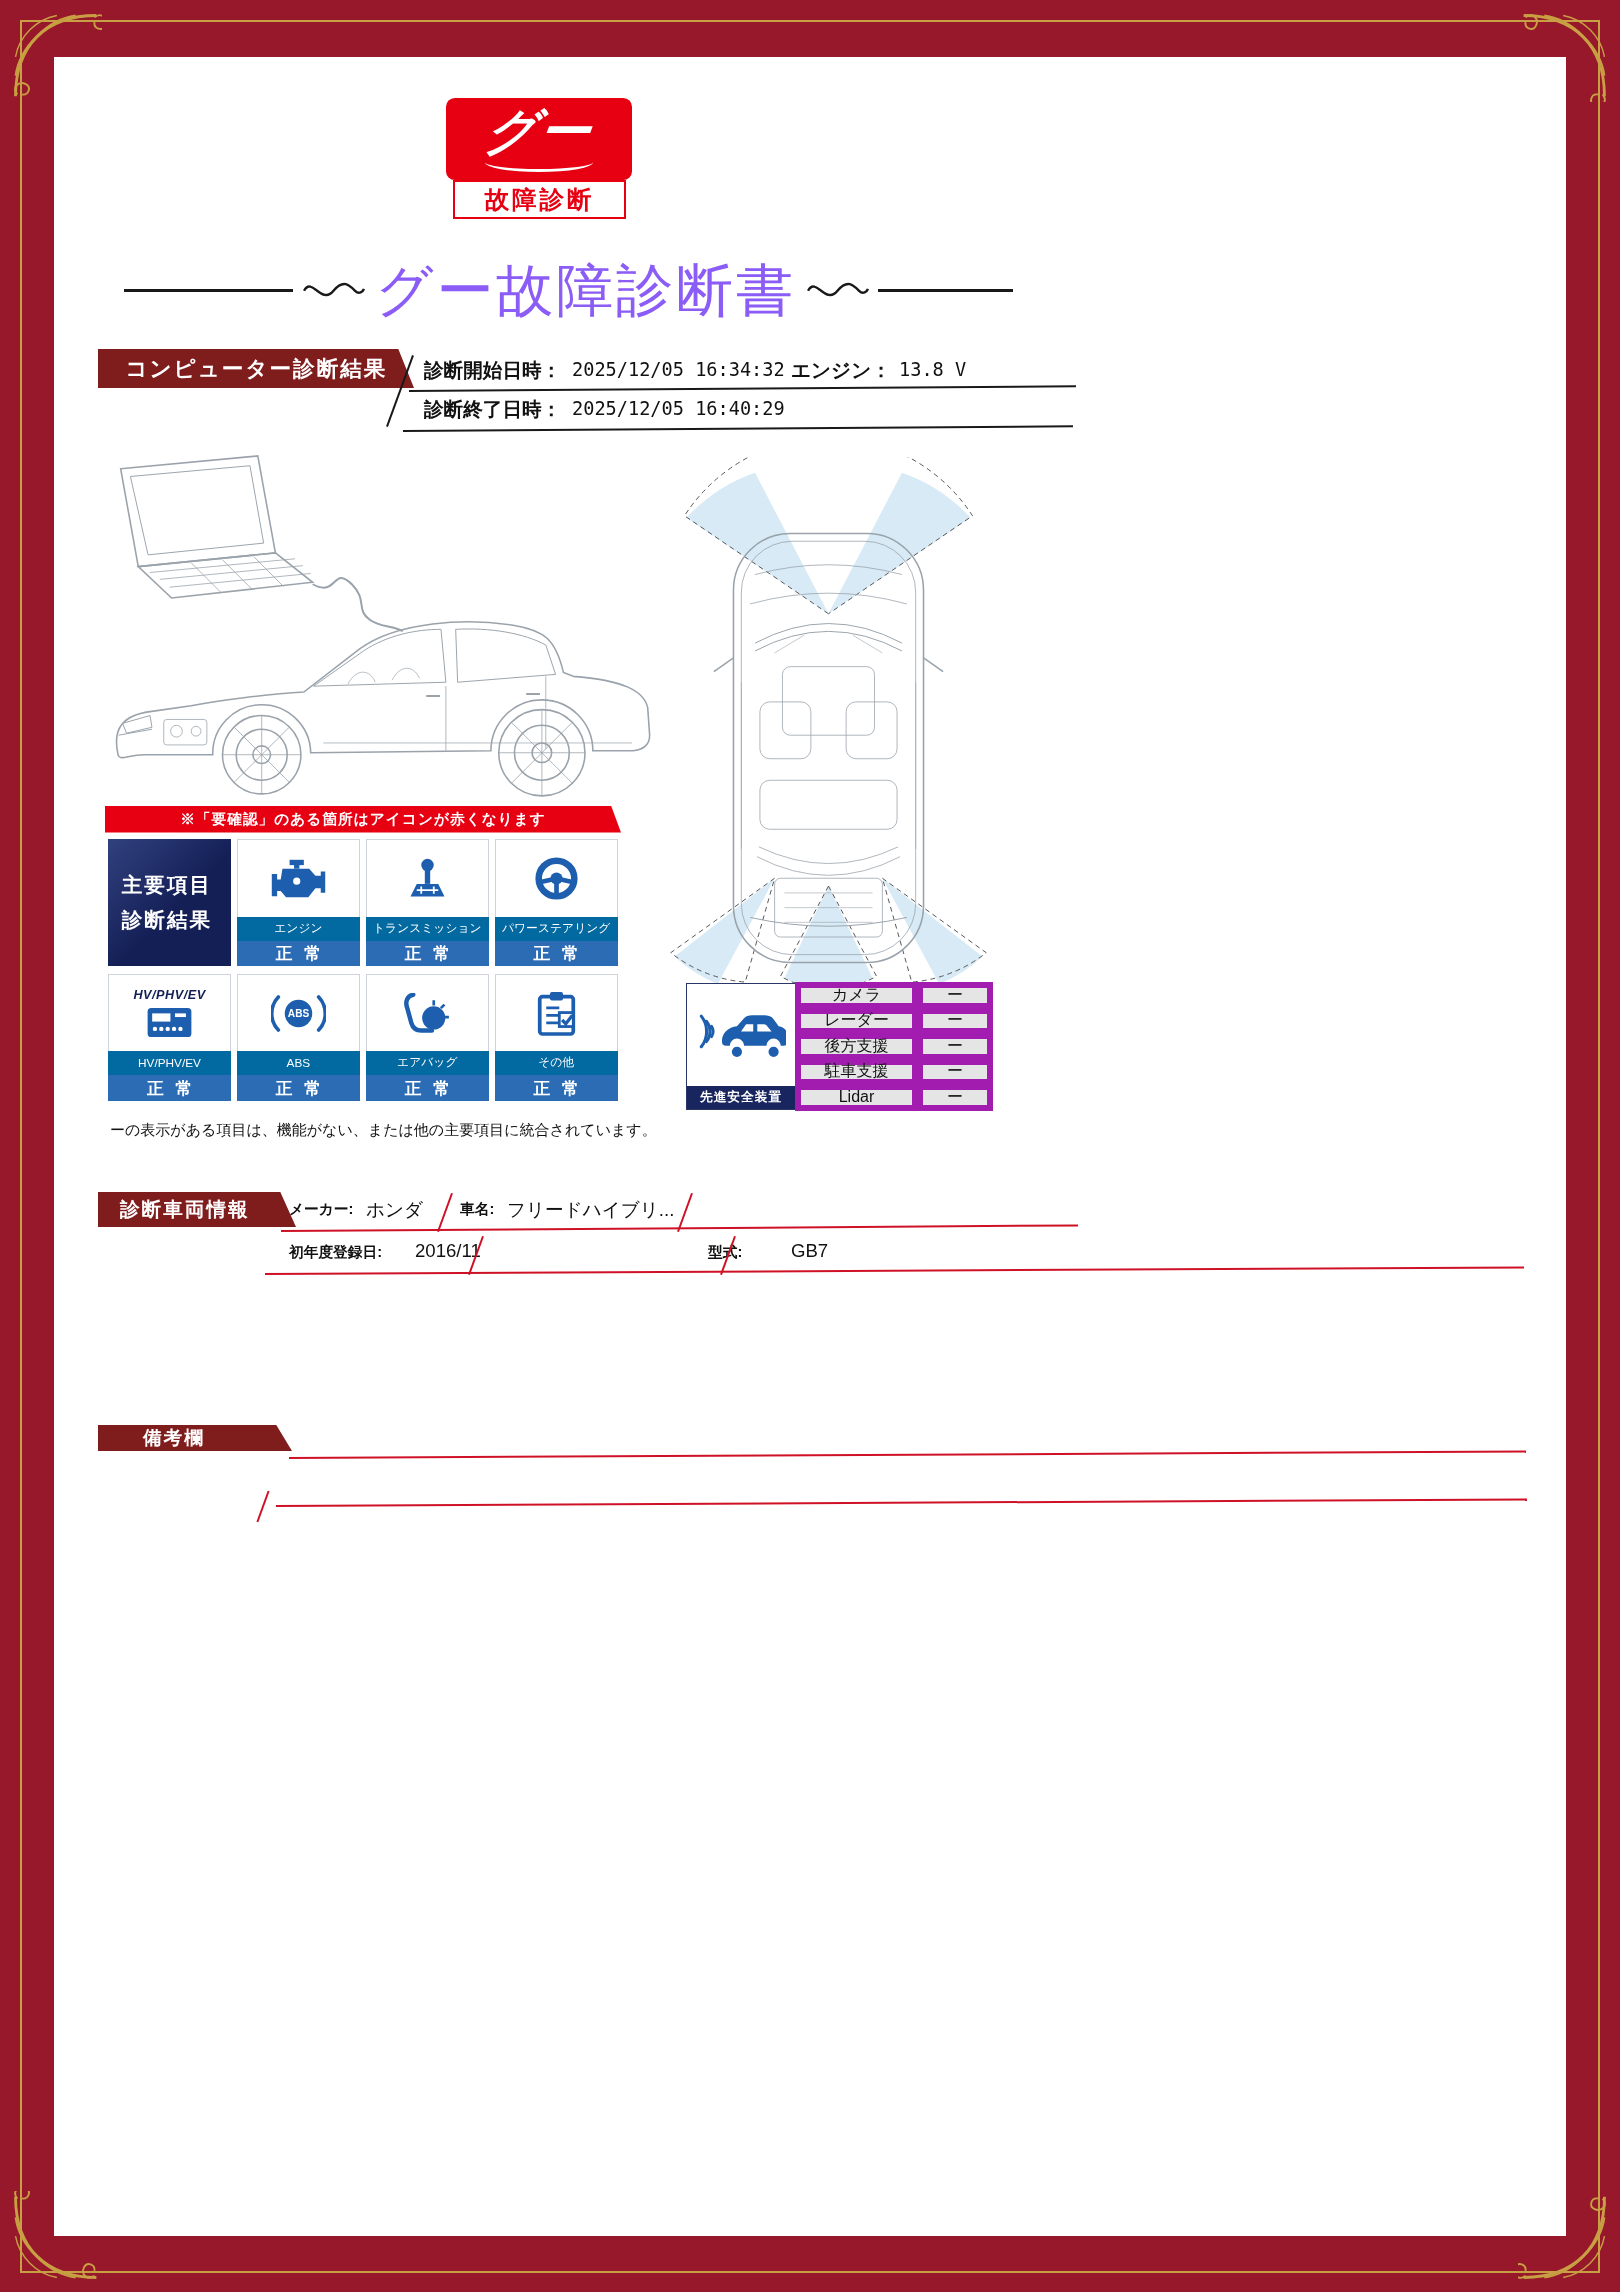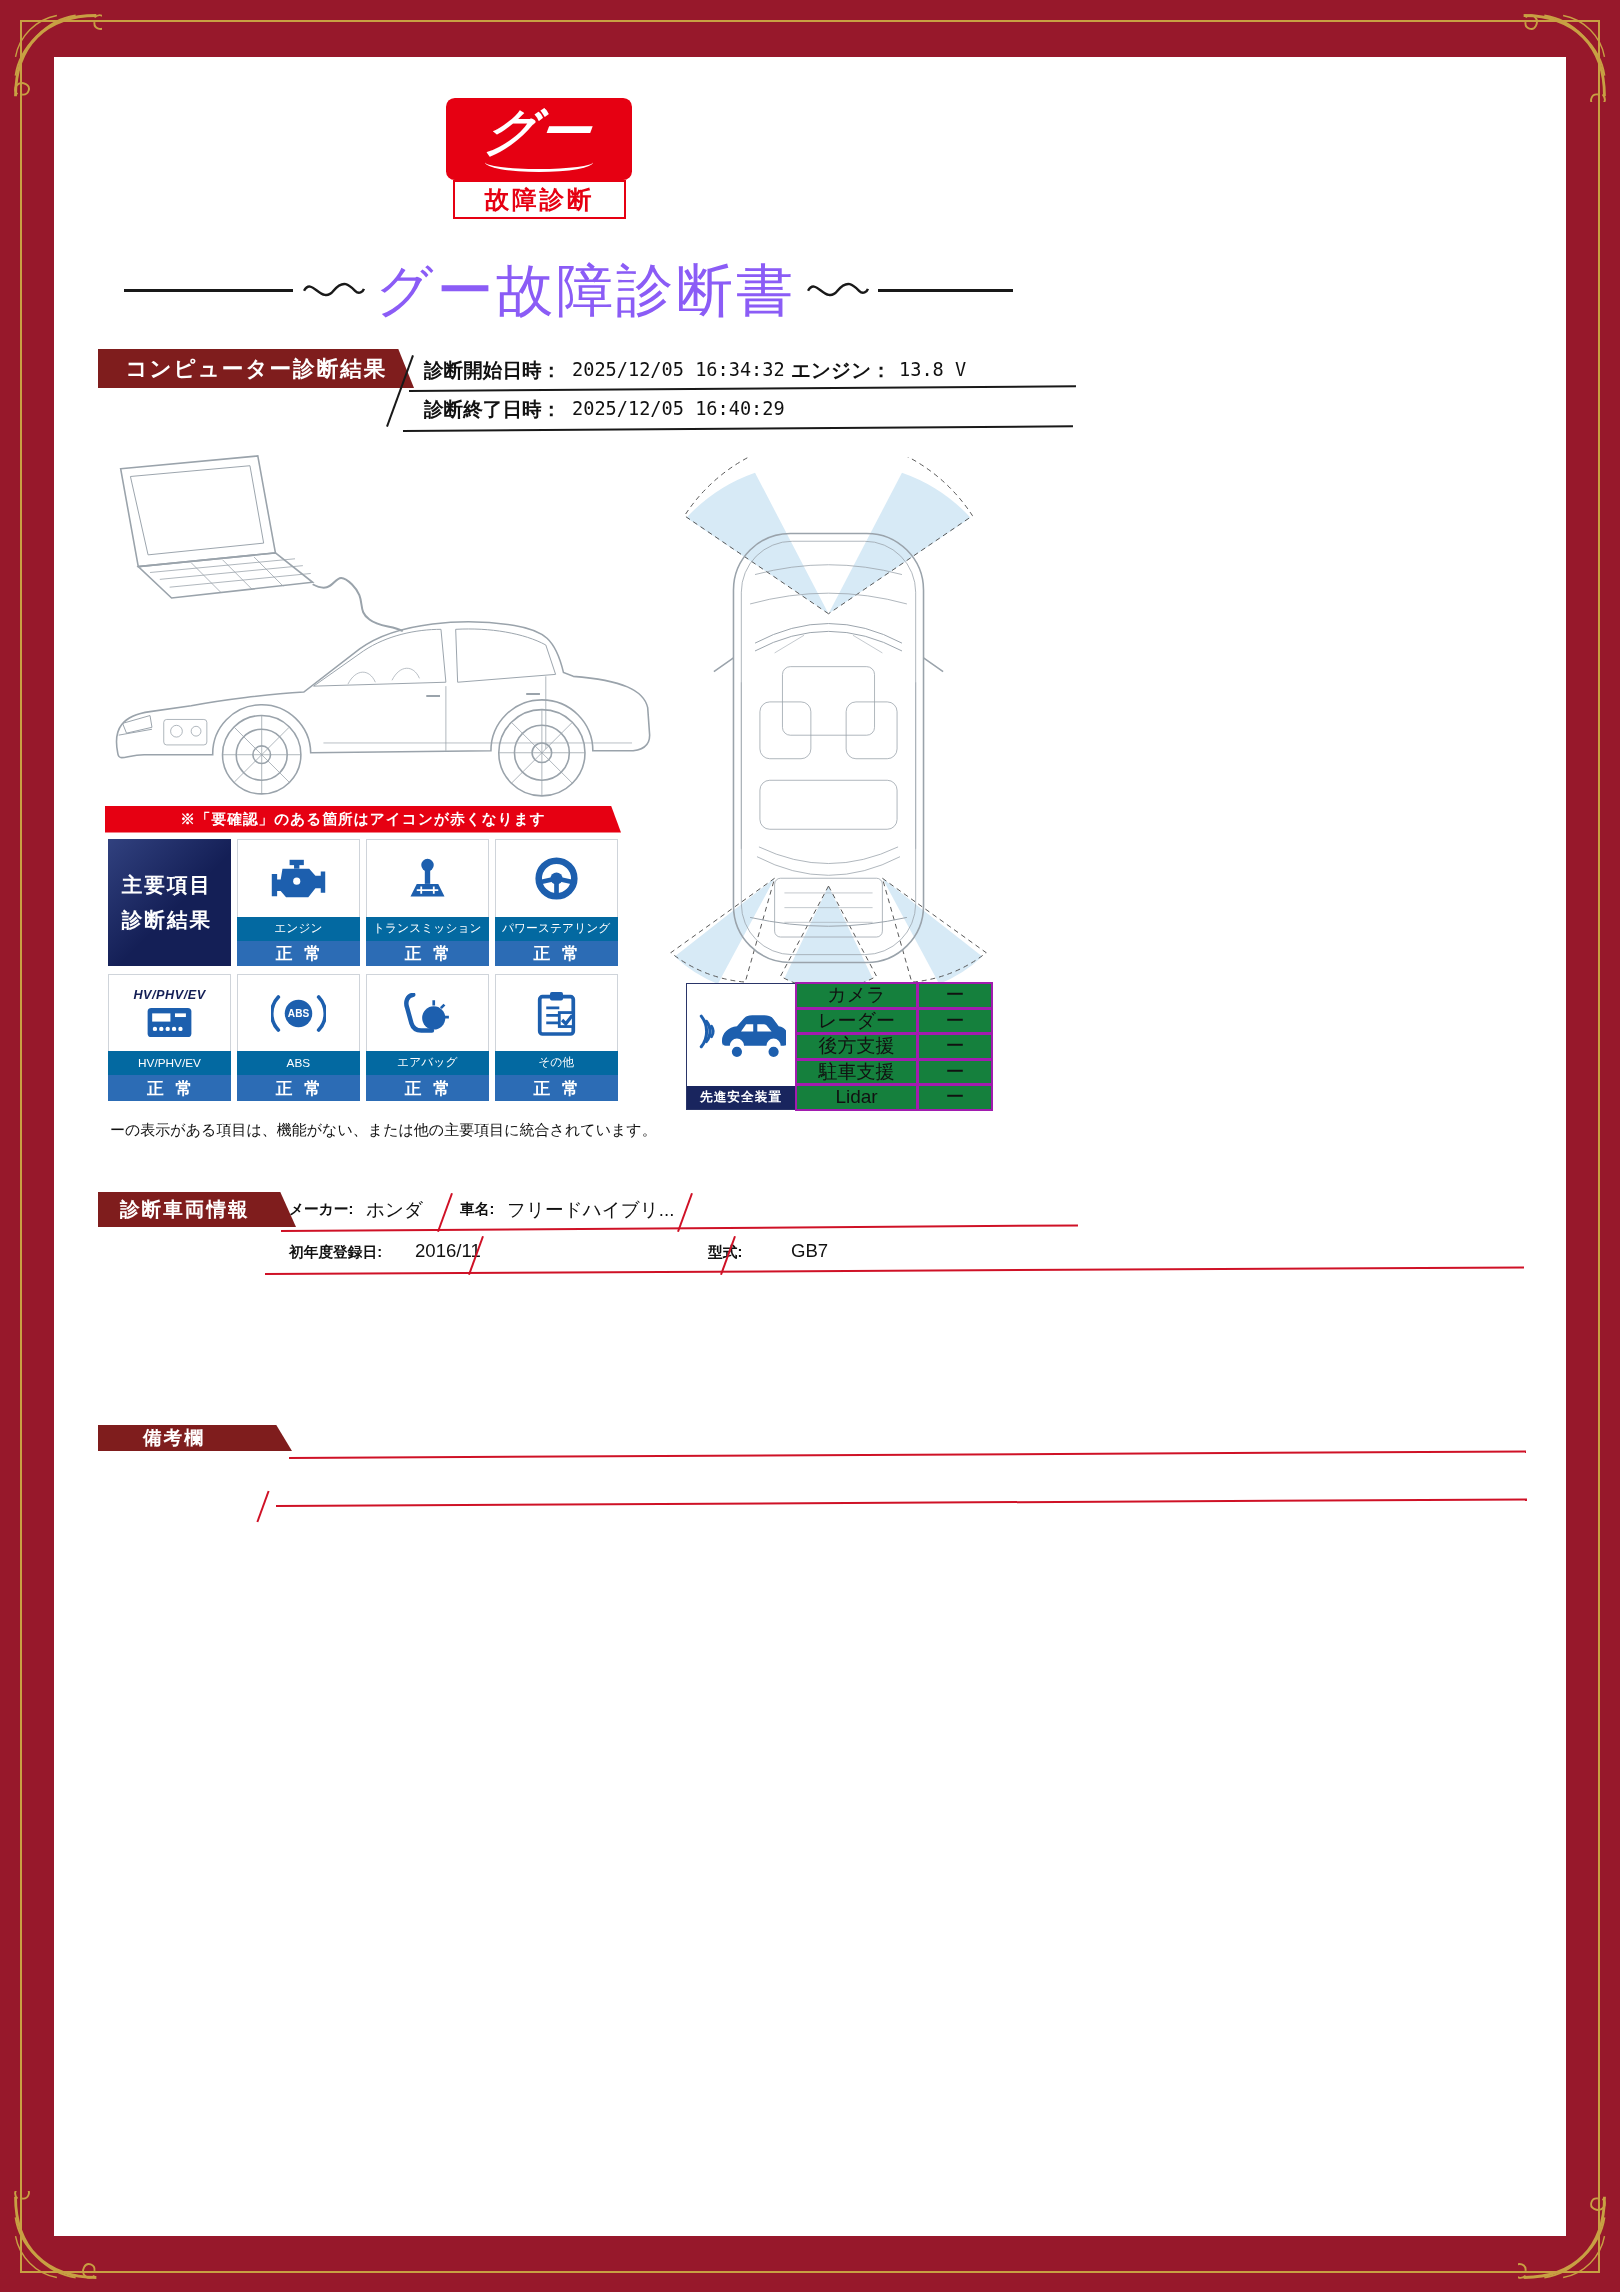--- a/index.html
+++ b/index.html
@@ -69,22 +69,22 @@
   .abs-label{font-family:"Liberation Sans",sans-serif;font-weight:bold;font-size:11px;fill:#fff;}
   .footnote{left:56px;top:1064px;font-size:15px;}
 
   
   .safety-iconbox{left:632px;top:926px;width:110px;height:127px;border:1px solid #2a3568;box-sizing:border-box;
     display:flex;flex-direction:column;background:#fff;}
   .safety-art{flex:1;display:flex;align-items:center;justify-content:center;}
   .safety-caption{height:23.5px;background:#19255e;color:#fff;font-size:12.7px;font-weight:bold;
     display:flex;align-items:center;justify-content:center;letter-spacing:1px;}
   .safety-table{left:742px;top:926px;width:197px;display:grid;grid-template-columns:122px 75px;grid-auto-rows:25.5px;}
-  .st-cell{border:2px solid #a21caf;margin-top:-1px;margin-left:-1px;background:#15803d;
-    display:flex;align-items:center;justify-content:center;font-size:19px;}
+  .st-cell{border:6px solid #a21caf;margin-top:-1px;margin-left:-1px;background:#e5e5e5;
+    display:flex;align-items:center;justify-content:center;font-size:16px;}
 
   
   .vlabel{font-size:14.7px;font-weight:bold;white-space:nowrap;}
   .vval{font-size:18.6px;white-space:nowrap;}
 </style>
 </head>
 <body>
 
 <div class="goldline"></div>
 

